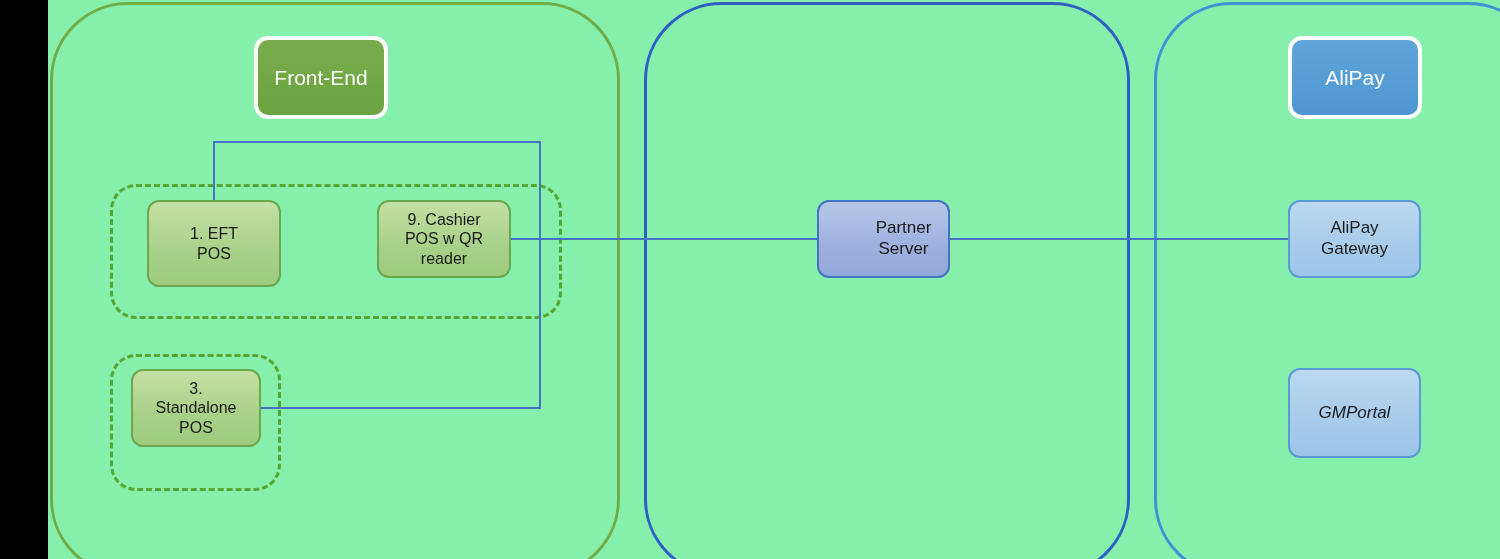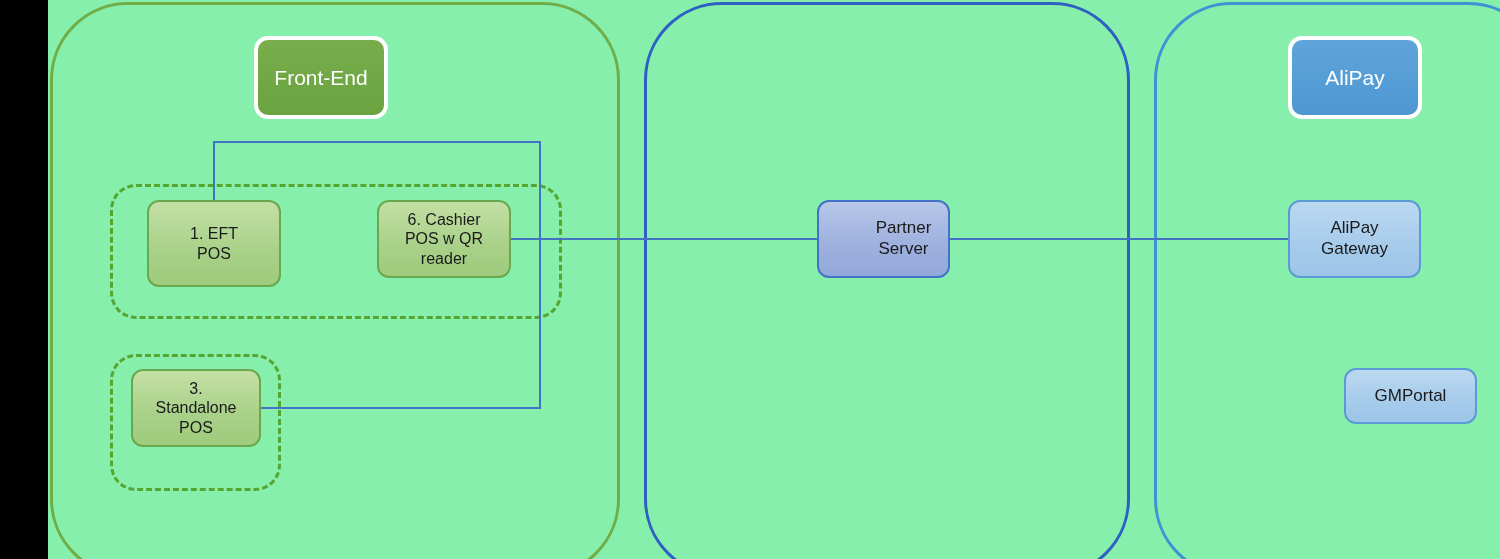--- a/index.html
+++ b/index.html
@@ -95,21 +95,21 @@
     color: #1a1a1a;
     font-size: 17px;
     background: linear-gradient(180deg,#bcd8f0 0%,#a6cbeb 60%,#9cc5e8 100%);
   }
 
   .n-eft        { left: 99px;  top: 200px; width: 134px; height: 87px; }
   .n-cashier    { left: 329px; top: 200px; width: 134px; height: 78px; }
   .n-standalone { left: 83px;  top: 369px; width: 130px; height: 78px; }
   .n-partner    { left: 769px; top: 200px; width: 133px; height: 78px; }
   .n-gateway    { left: 1240px;top: 200px; width: 133px; height: 78px; }
-  .n-gmportal   { left: 1296px;top: 368px; width: 133px; height: 56px; }
+  .n-gmportal   { left: 1240px;top: 368px; width: 133px; height: 90px; font-style: italic; }
 </style>
 </head>
 <body>
 
 <div id="canvas">
 
   <div class="zone zone-frontend"></div>
   <div class="zone zone-backend"></div>
   <div class="zone zone-alipay"></div>
 
@@ -128,21 +128,21 @@
   <div class="wire wire-h" style="left:900px; top:238px; width:342px;"></div>
 
   <div class="node node-title title-frontend">Front-End</div>
 
 
   <div class="node node-title title-alipay">AliPay</div>
 
   <div class="node node-green n-eft">1. EFT
 POS</div>
 
-  <div class="node node-green n-cashier">6. Cashier
+  <div class="node node-green n-cashier">9. Cashier
 POS w QR
 reader</div>
 
   <div class="node node-green n-standalone">3.
 Standalone
 POS</div>
 
   <div class="node node-blue-mid n-partner">Partner
 Server</div>
 

